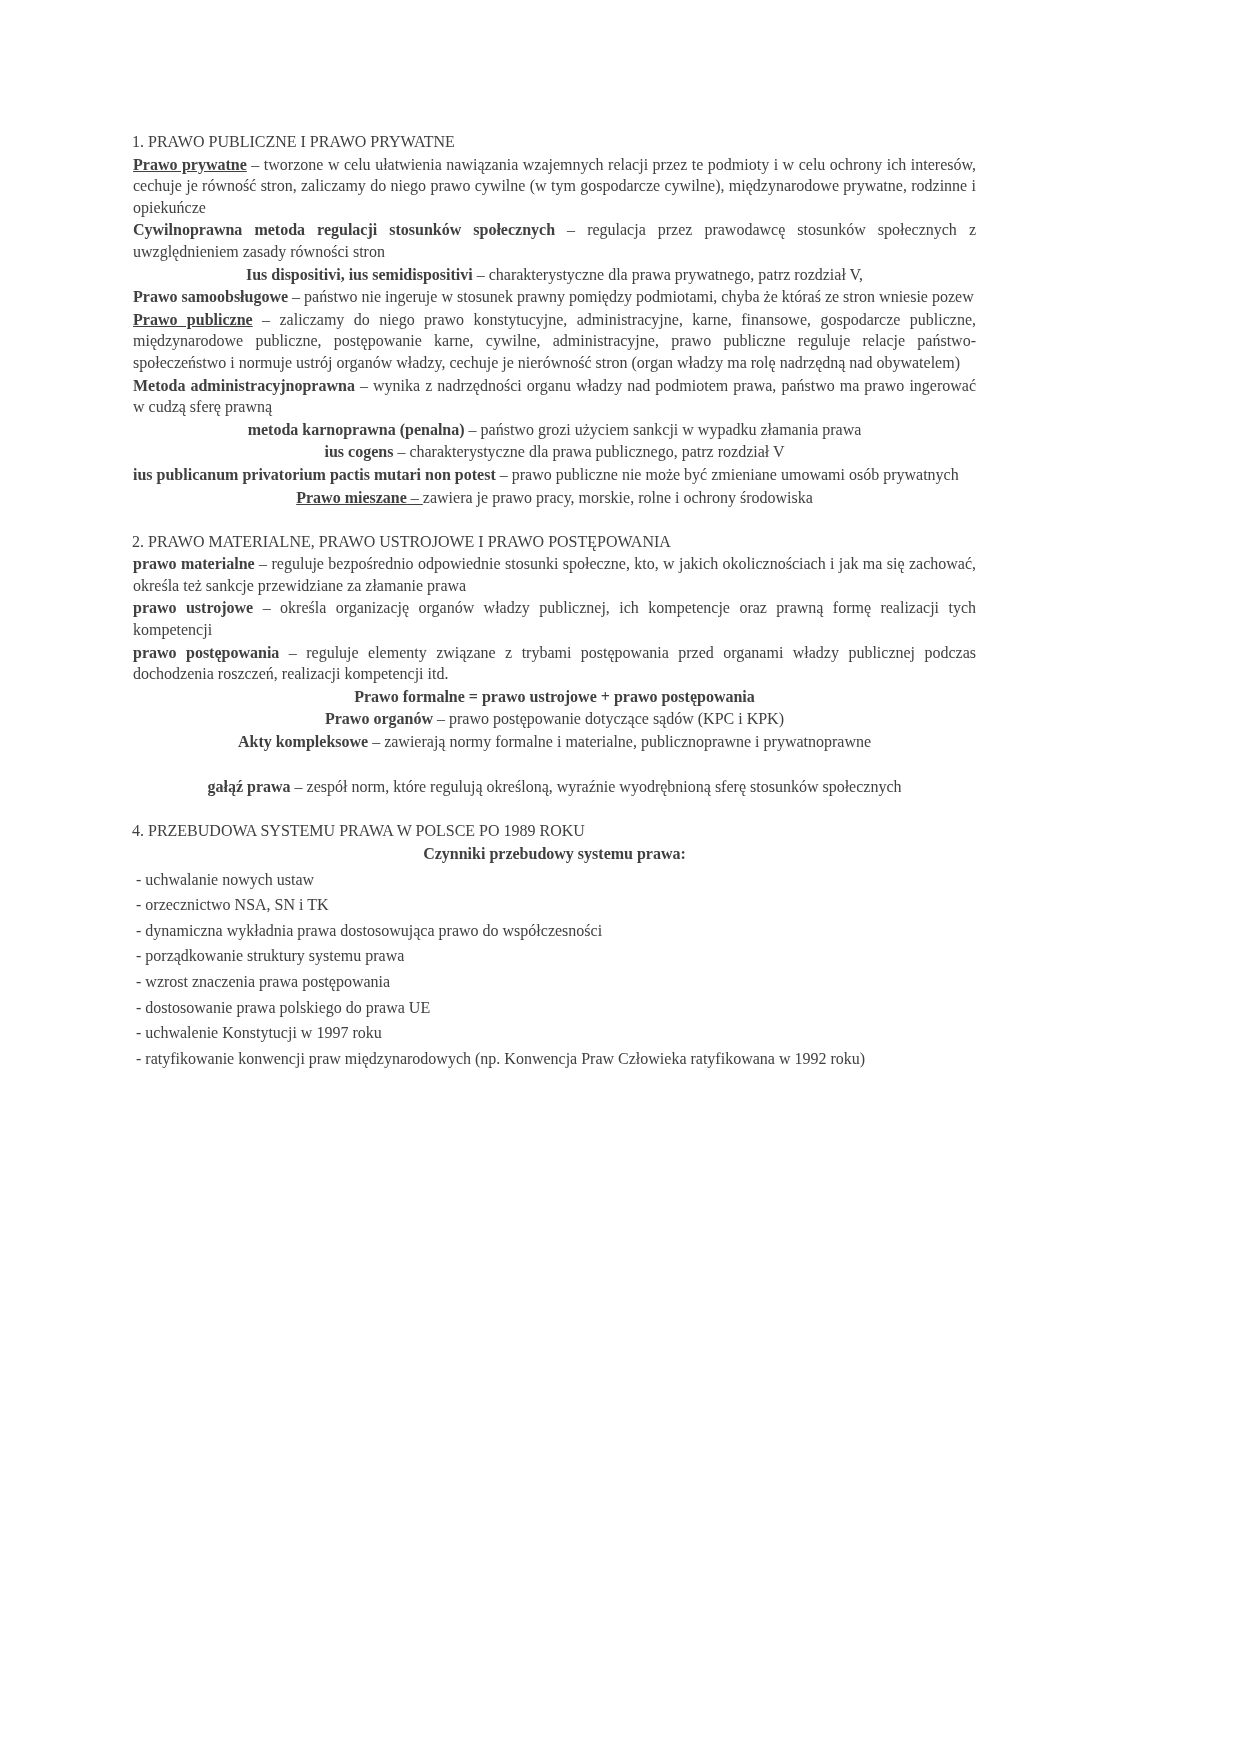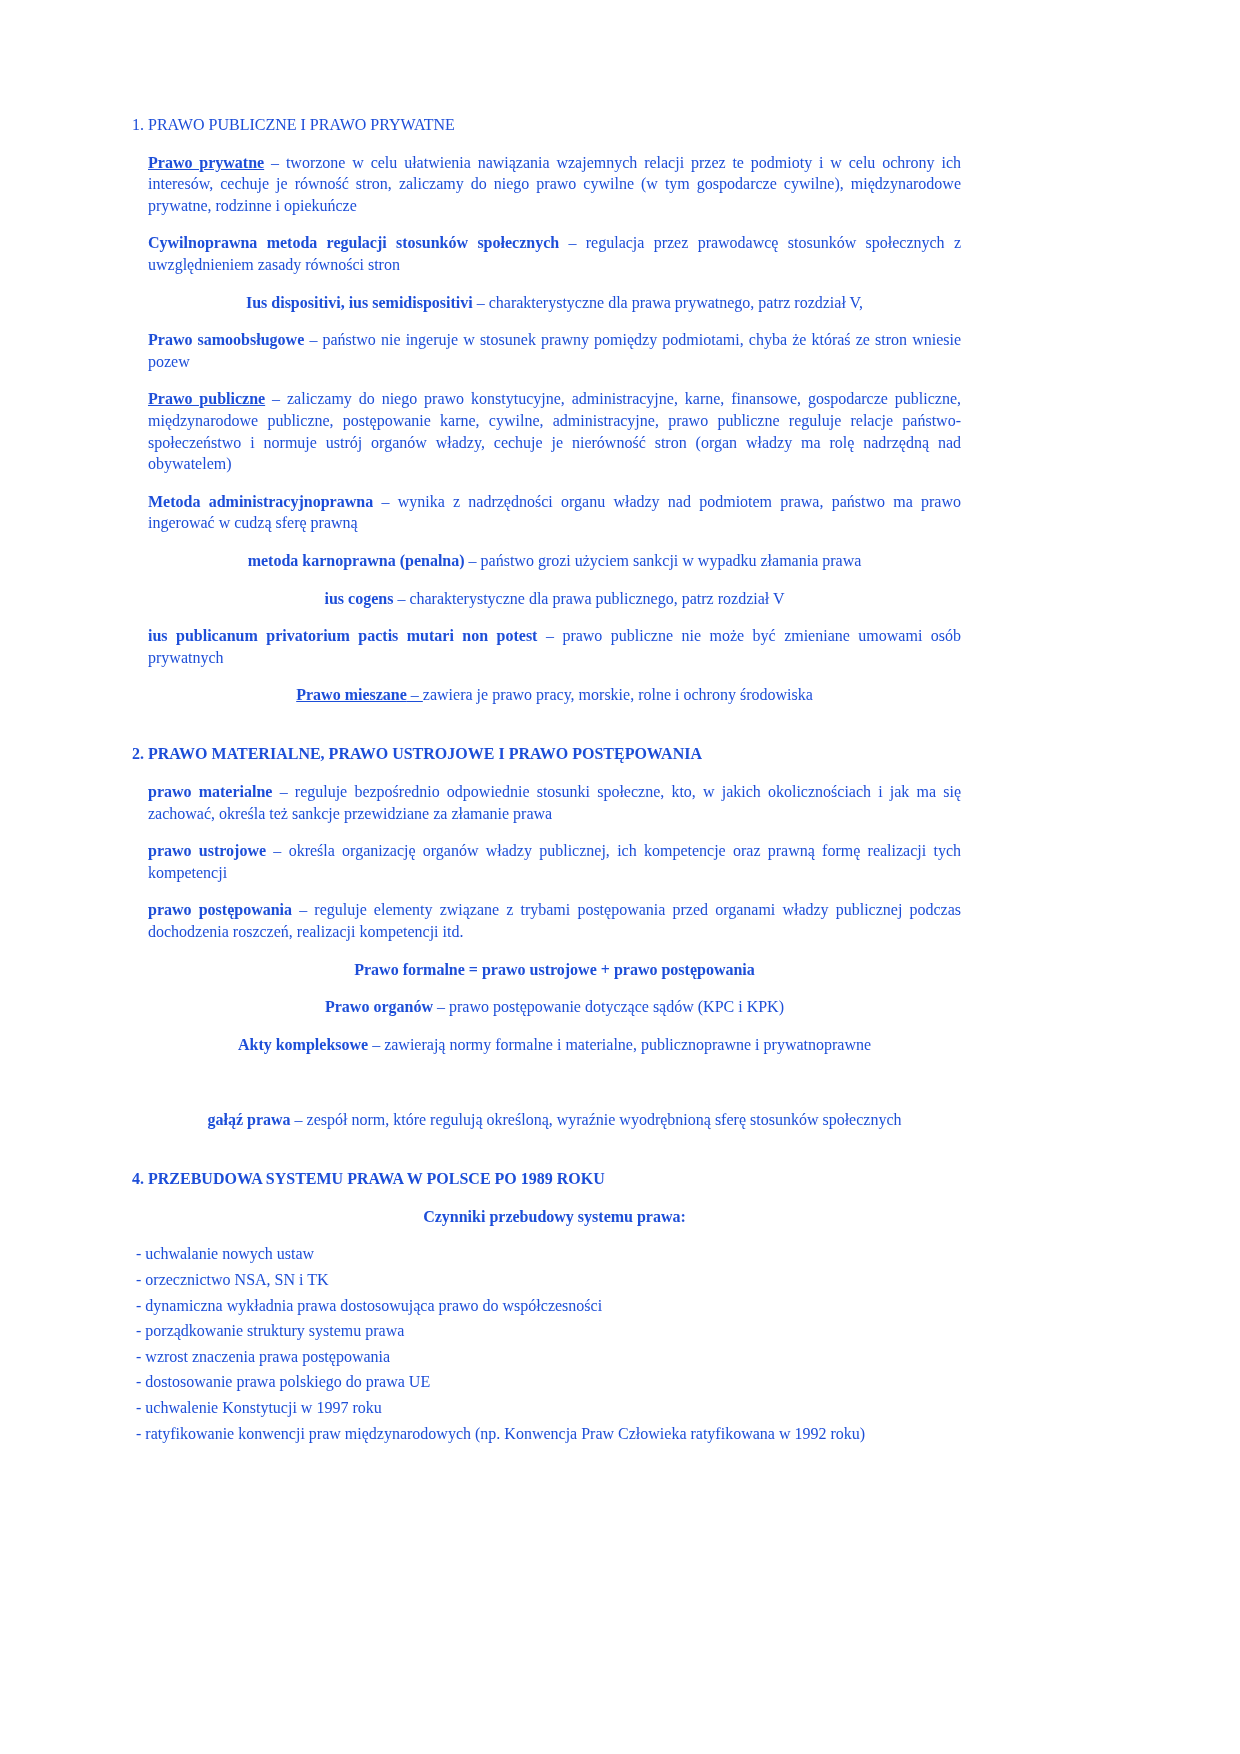--- a/index.html
+++ b/index.html
@@ -1,30 +1,30 @@
 <!DOCTYPE html>
 <html><head>
 <meta charset="utf-8">
 <style>
   html, body { margin: 0; padding: 0; background: #ffffff; }
   body { width: 1240px; height: 1754px; position: relative; overflow: hidden; }
   .page {
     position: absolute;
     left: 132px;
-    top: 114px;
+    top: 131px;
     width: 845px;
     font-family: "Liberation Serif", "DejaVu Serif", serif;
     font-size: 16px;
     line-height: 21.6px;
-    color: #1d4ed8;
+    color: #404040;
   }
-  .para { margin: 16px; text-align: justify; }
+  .para { margin: 1px; text-align: justify; }
   .para.nojust { text-align: center; }
   .title { margin: 0; font-weight: normal; font-size: 16px; }
-  .title.bold { font-weight: bold; }
+  .title.bold { font-weight: normal; }
   .gap { height: 21.6px; }
   .b { font-weight: bold; }
   .u { text-decoration: underline; }
   ul.bullets { list-style: none; margin: 0; padding: 0; }
   ul.bullets li { margin: 4px; text-align: justify; }
 </style>
 </head>
 <body>
 
 <div class="page">

